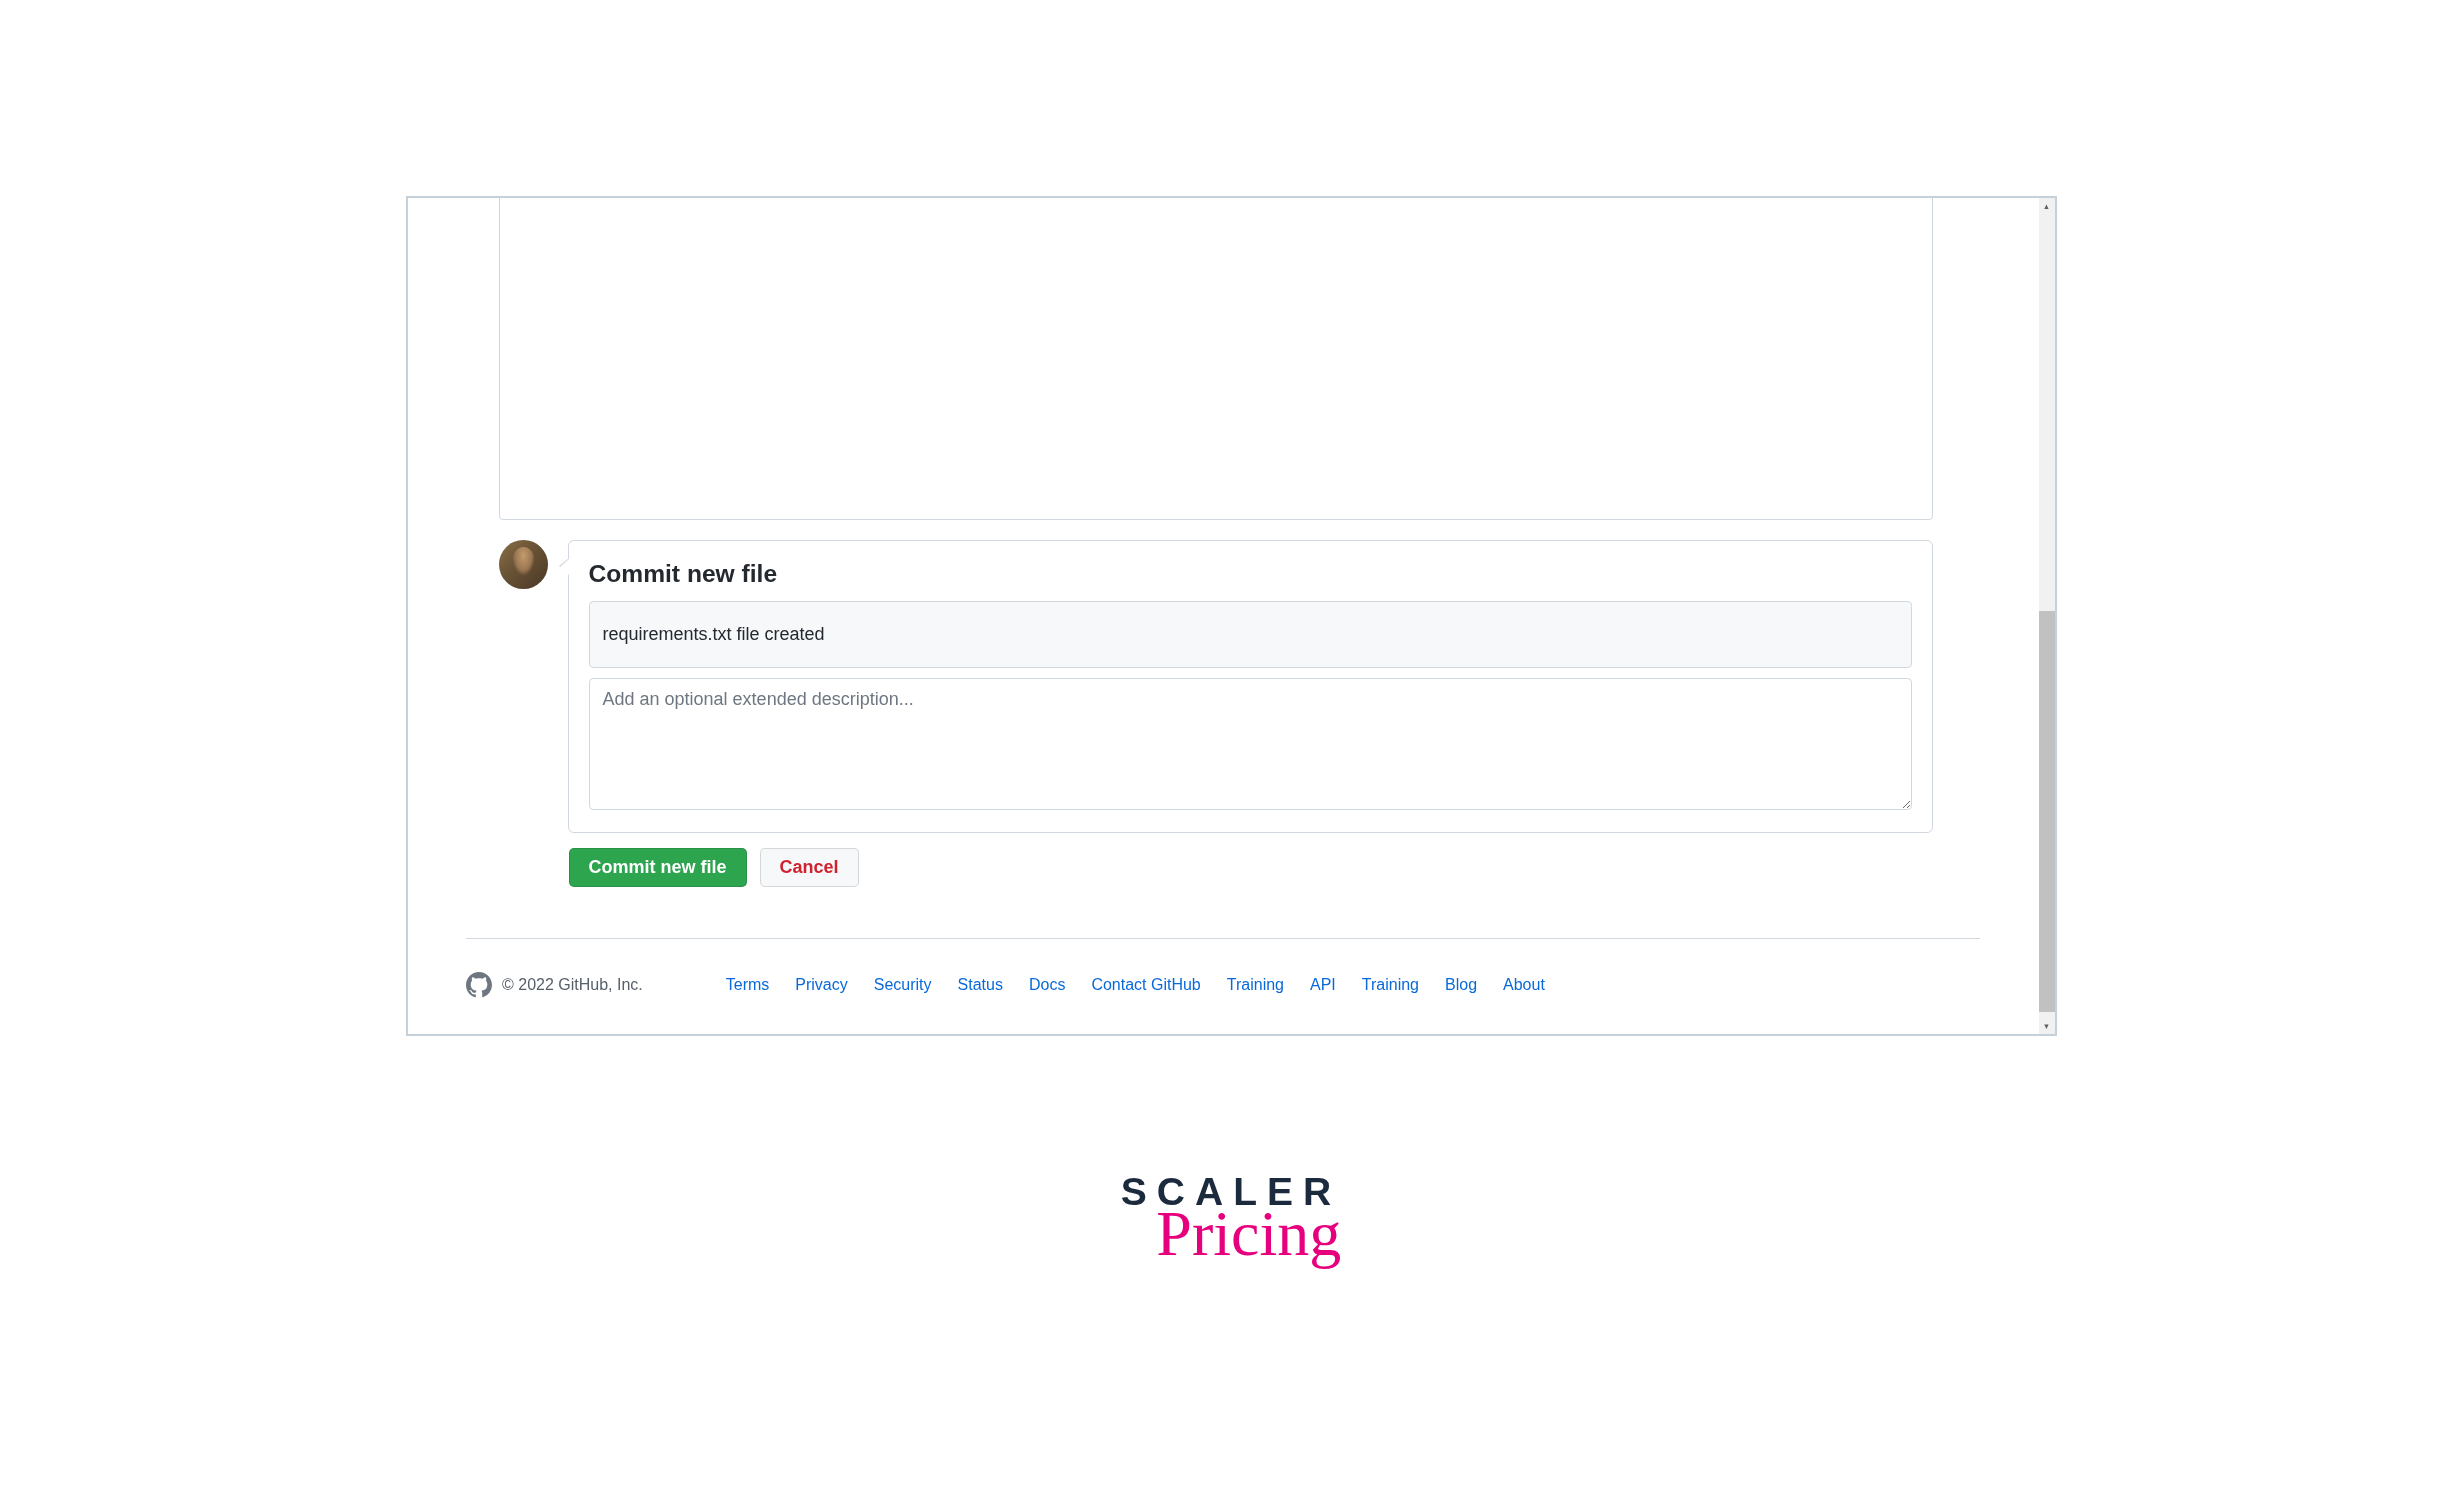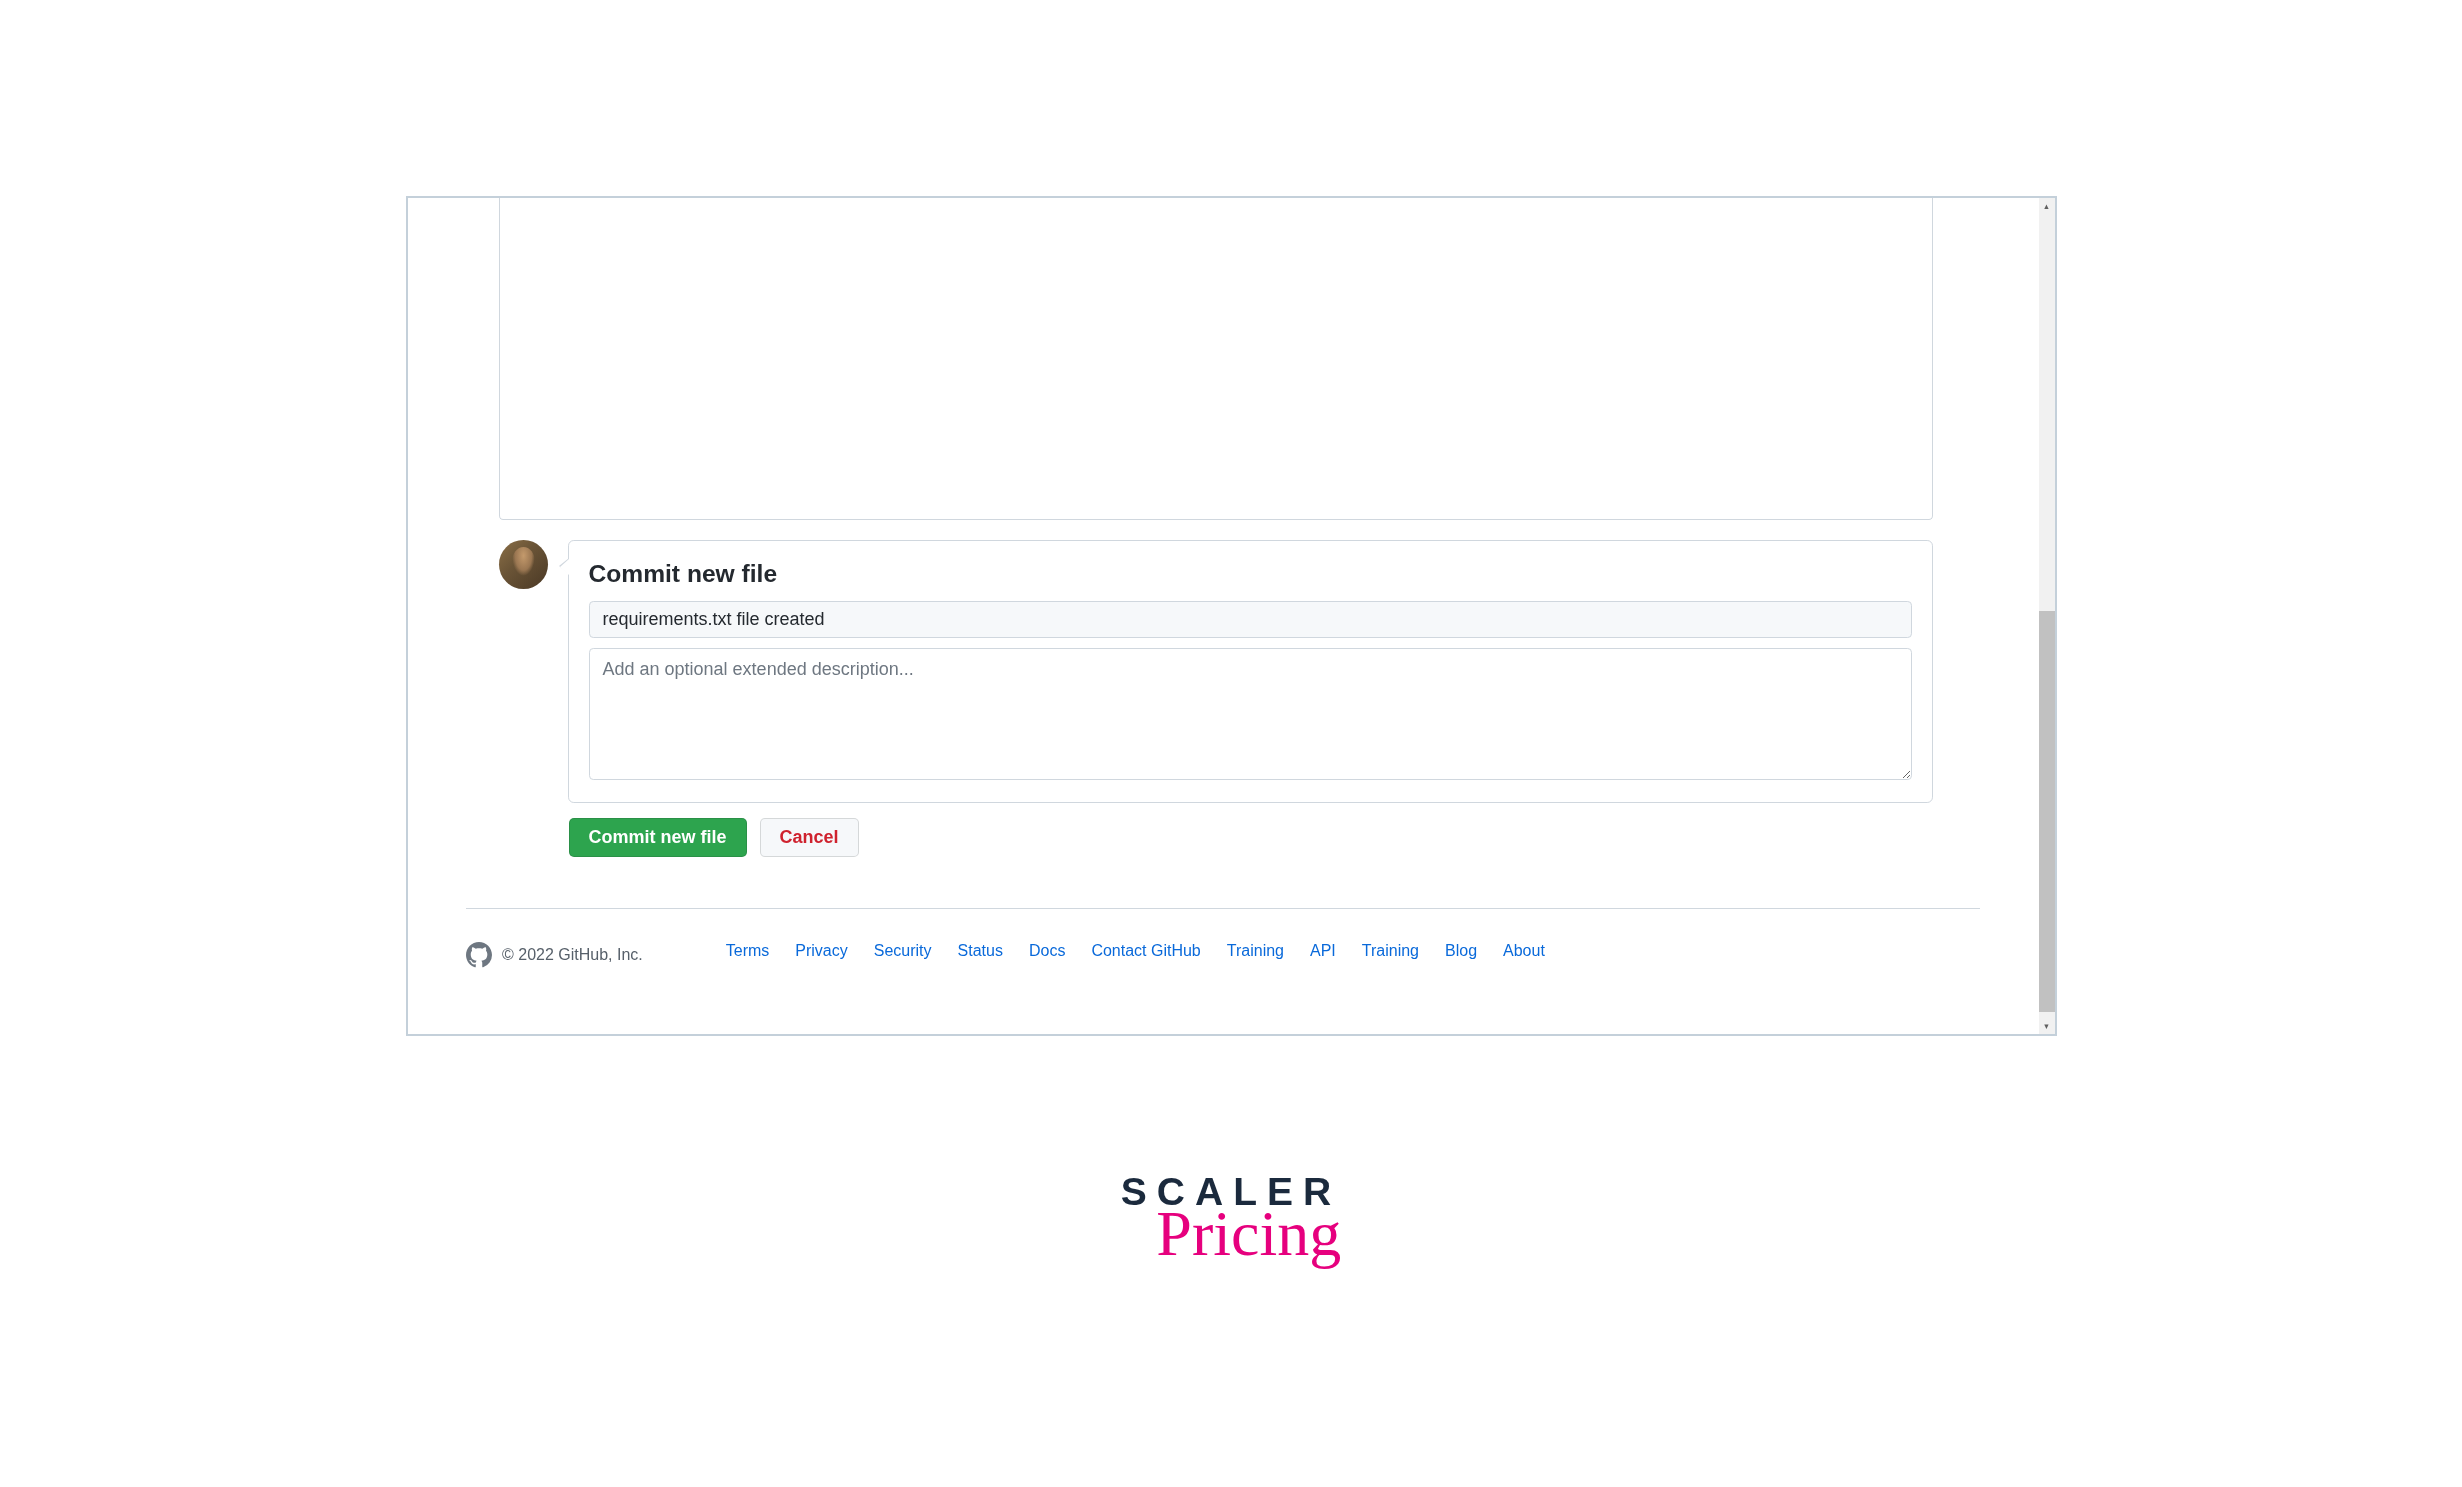--- a/index.html
+++ b/index.html
@@ -121,21 +121,21 @@
     font-size: 24.6px;
     font-weight: 600;
     color: #24292f;
     margin-bottom: 13px;
   }
   .commit-summary {
     width: 100%;
     border: 0.7px solid #d0d7de;
     border-radius: 4.3px;
     background: #f6f8fa;
-    padding: 7px 13px;
+    padding: 22px 13px;
     font-size: 18px;
     color: #24292f;
     outline: none;
     font-family: inherit;
   }
   .commit-description {
     width: 100%;
     border: 0.7px solid #d0d7de;
     border-radius: 4.3px;
     background: #ffffff;
@@ -177,20 +177,21 @@
   }
   .divider {
     width: 1514px;
     margin: 51px auto 0;
     border-top: 0.7px solid #d0d7de;
   }
   .footer {
     width: 1514px;
     margin: 33px auto 29px;
     display: flex;
+    align-items: center;
     font-size: 16px;
   }
   .footer-left {
     display: flex;
     align-items: center;
     gap: 10px;
     color: #57606a;
   }
   .gh-logo {
     width: 26px;

